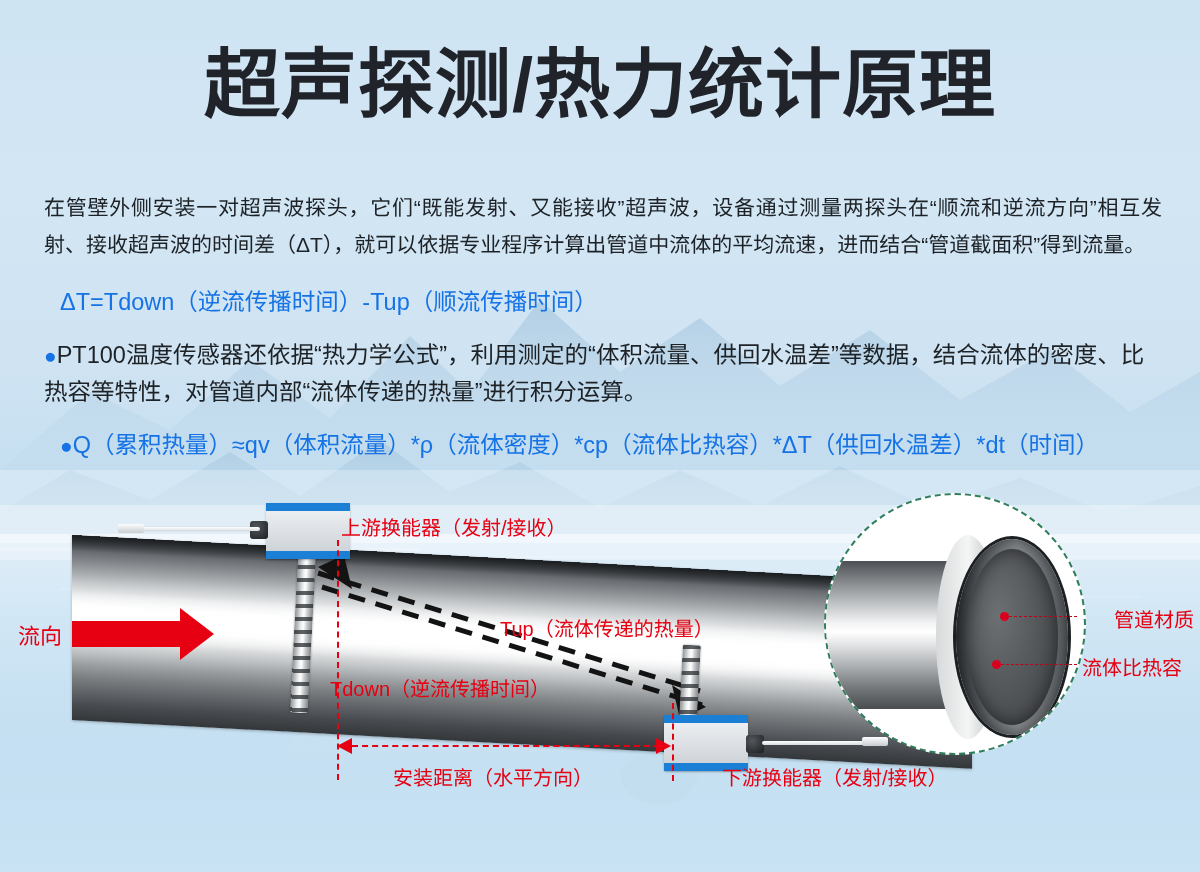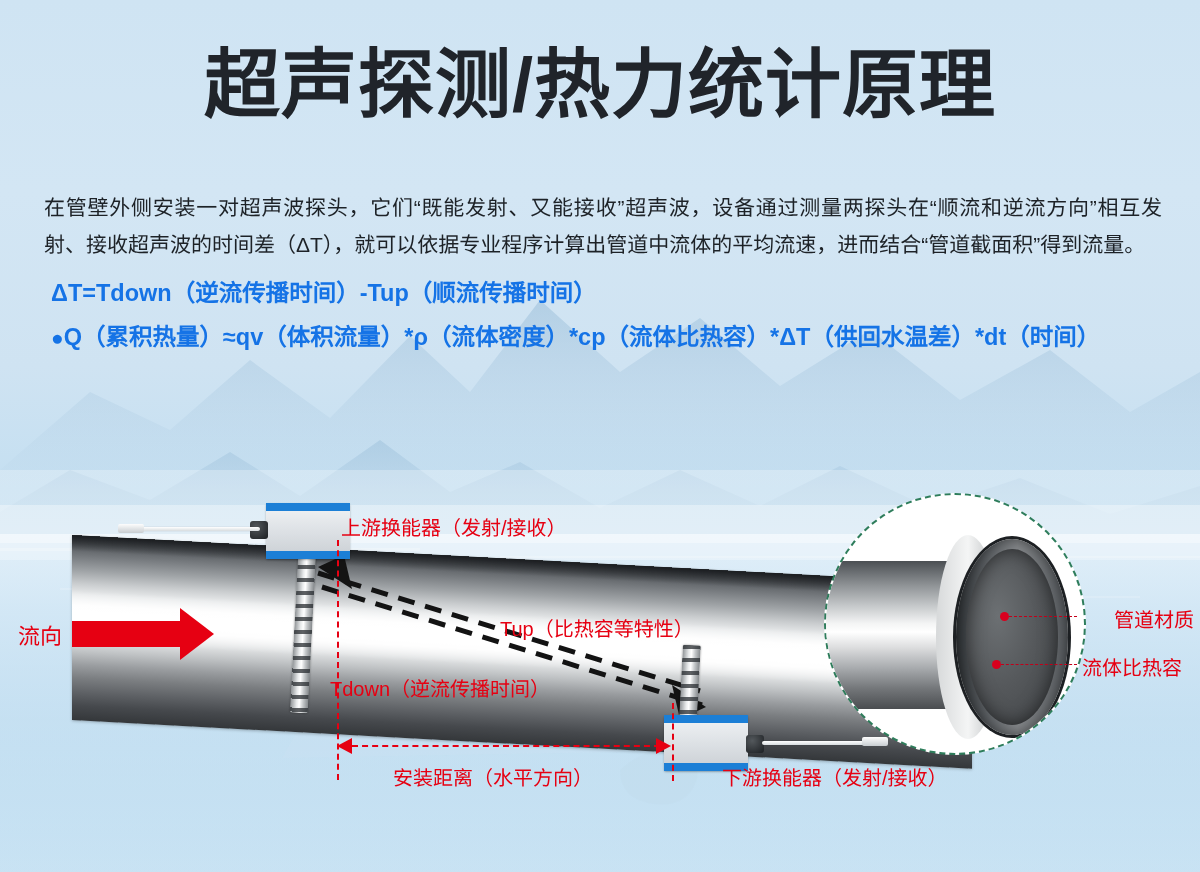--- a/index.html
+++ b/index.html
@@ -34,22 +34,22 @@
     position:absolute;left:44px;top:189px;width:1118px;
     color:#1d2227;
   }
   .para{
     font-size:21px;line-height:37px;
     text-align:justify;
     margin:0;
   }
   .blue-line{
     font-size:23.5px;line-height:37px;
-    color:#1573e6;font-weight:bold;
-    margin:7px;
+    color:#1573e6;font-weight:normal;
+    margin:16px;
     white-space:nowrap;
   }
   .bullet-line{
     font-size:23.5px;line-height:37px;
     margin:0;color:#1d2227;
   }
   .dot{
     color:#1573e6;font-size:21px;
   }
   .gap-sm{height:5px;}
@@ -229,20 +229,21 @@
       <rect x="0" y="505" width="1200" height="38" fill="#ffffff" opacity="0.35"></rect>
     </svg>
   </div>
 
   <div id="title">超声探测/热力统计原理</div>
 
   <div id="copy">
     <p class="para">在管壁外侧安装一对超声波探头，它们“既能发射、又能接收”超声波，设备通过测量两探头在“顺流和逆流方向”相互发射、接收超声波的时间差（ΔT），就可以依据专业程序计算出管道中流体的平均流速，进而结合“管道截面积”得到流量。</p>
     <div class="gap-sm"></div>
     <p class="blue-line">ΔT=Tdown（逆流传播时间）-Tup（顺流传播时间）</p>
+    <p class="bullet-line"><span class="dot">●</span><span>PT100温度传感器还依据“热力学公式”，利用测定的“体积流量、供回水温差”等数据，结合流体的密度、比热容等特性，对管道内部“流体传递的热量”进行积分运算。</span></p>
     <p class="blue-line"><span class="dot">●</span><span>Q（累积热量）≈qv（体积流量）*ρ（流体密度）*cp（流体比热容）*ΔT（供回水温差）*dt（时间）</span></p>
   </div>
 
   <div id="diagram">
 
     <div class="pipe-wrap">
       <div class="pipe"></div>
       <div class="pipe-sheen"></div>
       <div class="pipe-dark-top"></div>
     </div>
@@ -283,21 +284,21 @@
     <div class="cable" style="left:762px;top:286px;width:108px;"></div>
     <div class="cable-tip" style="left:862px;top:282px;"></div>
 
     <div class="flow-arrow" style="left:72px;top:152px;">
       <div class="flow-shaft" style="left:0;top:14px;width:110px;height:26px;"></div>
       <div class="flow-head" style="left:108px;top:1px;"></div>
     </div>
     <div class="red-label" style="left:18px;top:163px;font-size:22px;">流向</div>
 
     <div class="red-label" style="left:341px;top:57px;font-size:20px;">上游换能器（发射/接收）</div>
-    <div class="red-label" style="left:500px;top:158px;font-size:20px;">Tup（比热容等特性）</div>
+    <div class="red-label" style="left:500px;top:158px;font-size:20px;">Tup（流体传递的热量）</div>
     <div class="red-label" style="left:330px;top:218px;font-size:20px;">Tdown（逆流传播时间）</div>
     <div class="red-label" style="left:393px;top:307px;font-size:20px;">安装距离（水平方向）</div>
     <div class="red-label" style="left:722px;top:307px;font-size:20px;">下游换能器（发射/接收）</div>
 
     <div class="vdash" style="left:337px;top:85px;height:240px;"></div>
     <div class="vdash" style="left:672px;top:248px;height:78px;"></div>
 
     <div class="hdash" style="left:352px;top:290px;width:308px;"></div>
     <div class="arrow-l" style="left:337px;top:283px;"></div>
     <div class="arrow-r" style="left:656px;top:283px;"></div>

